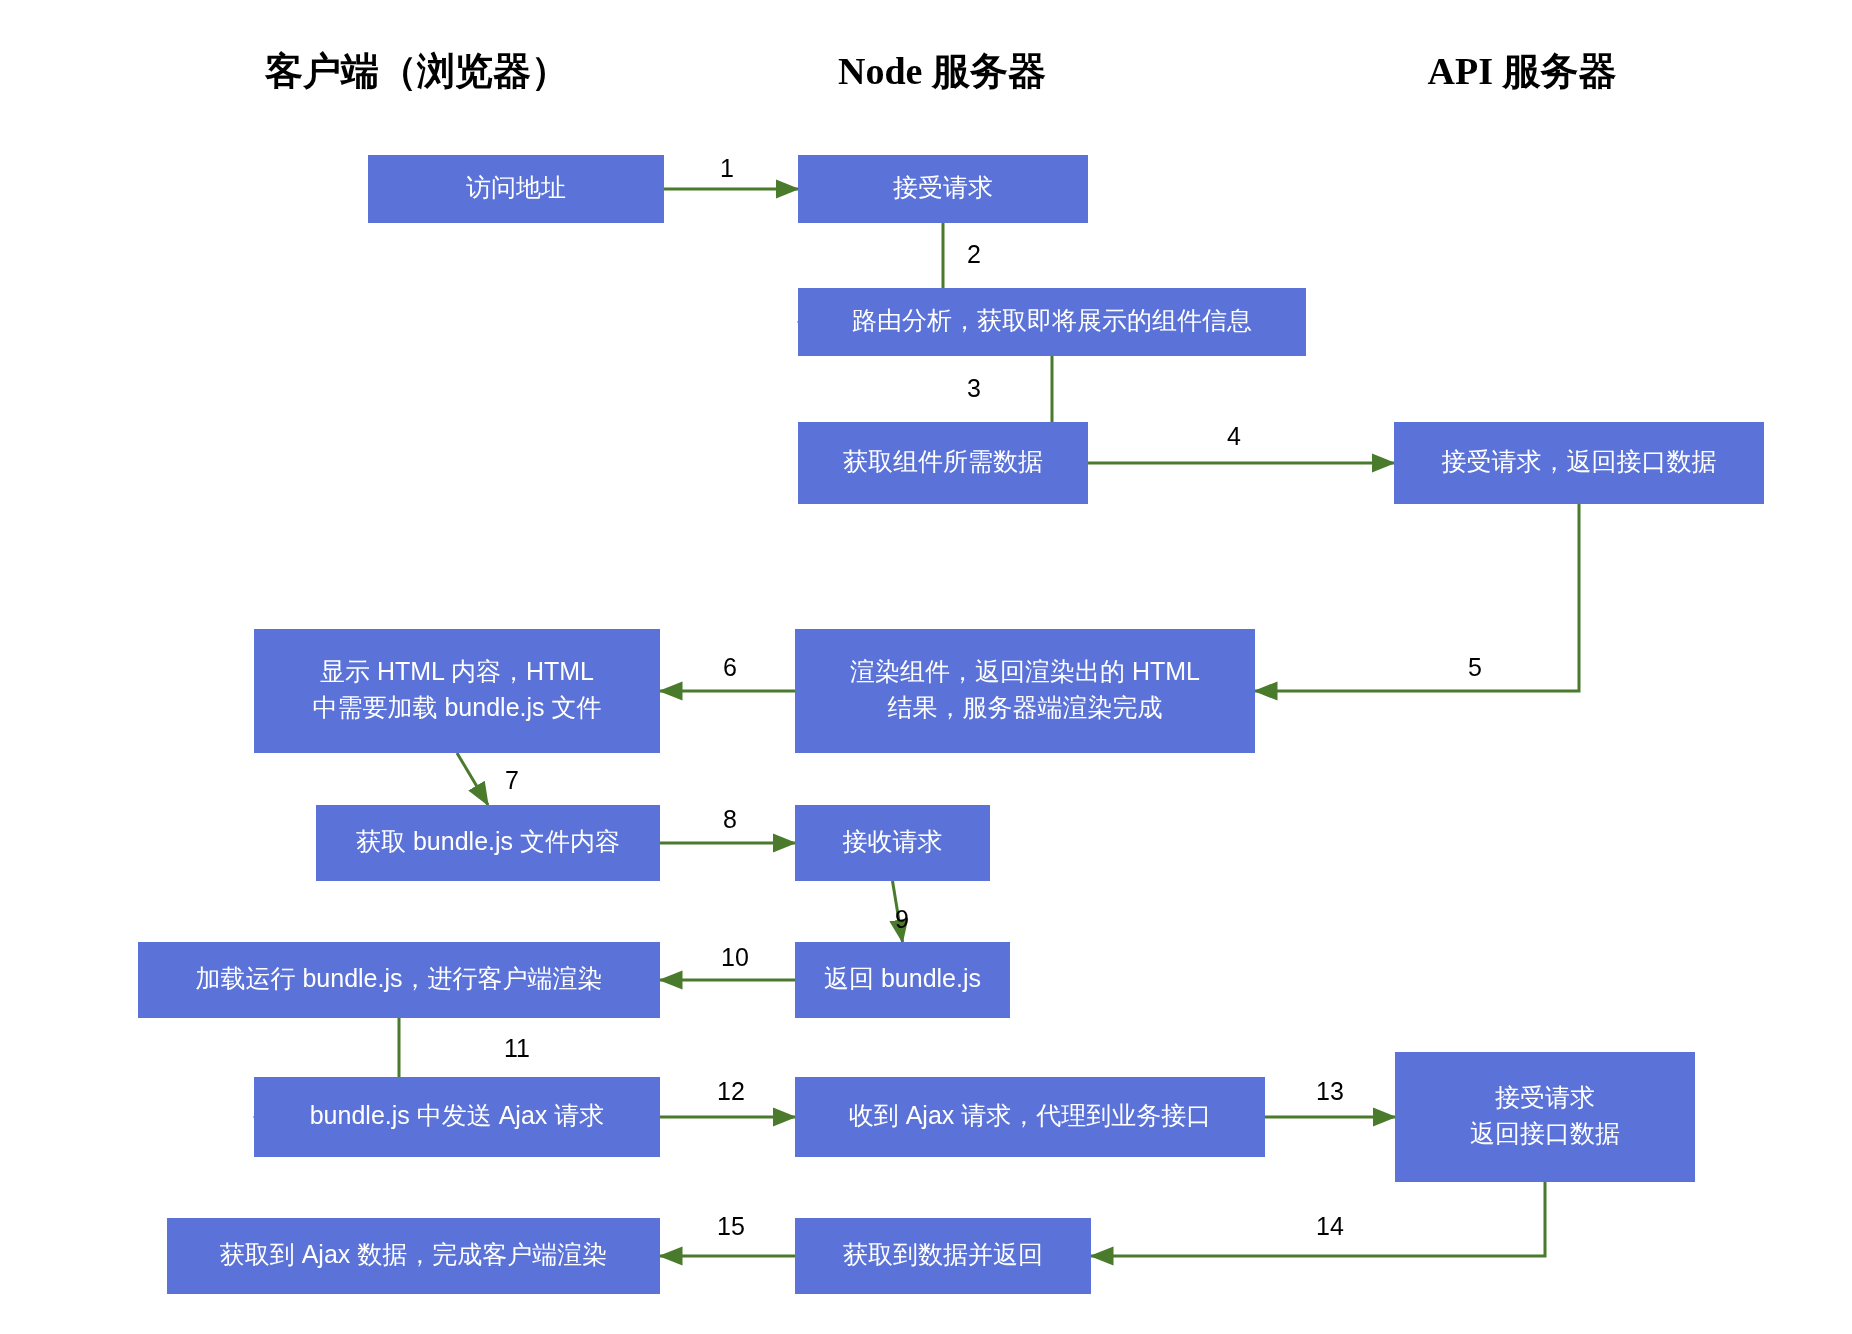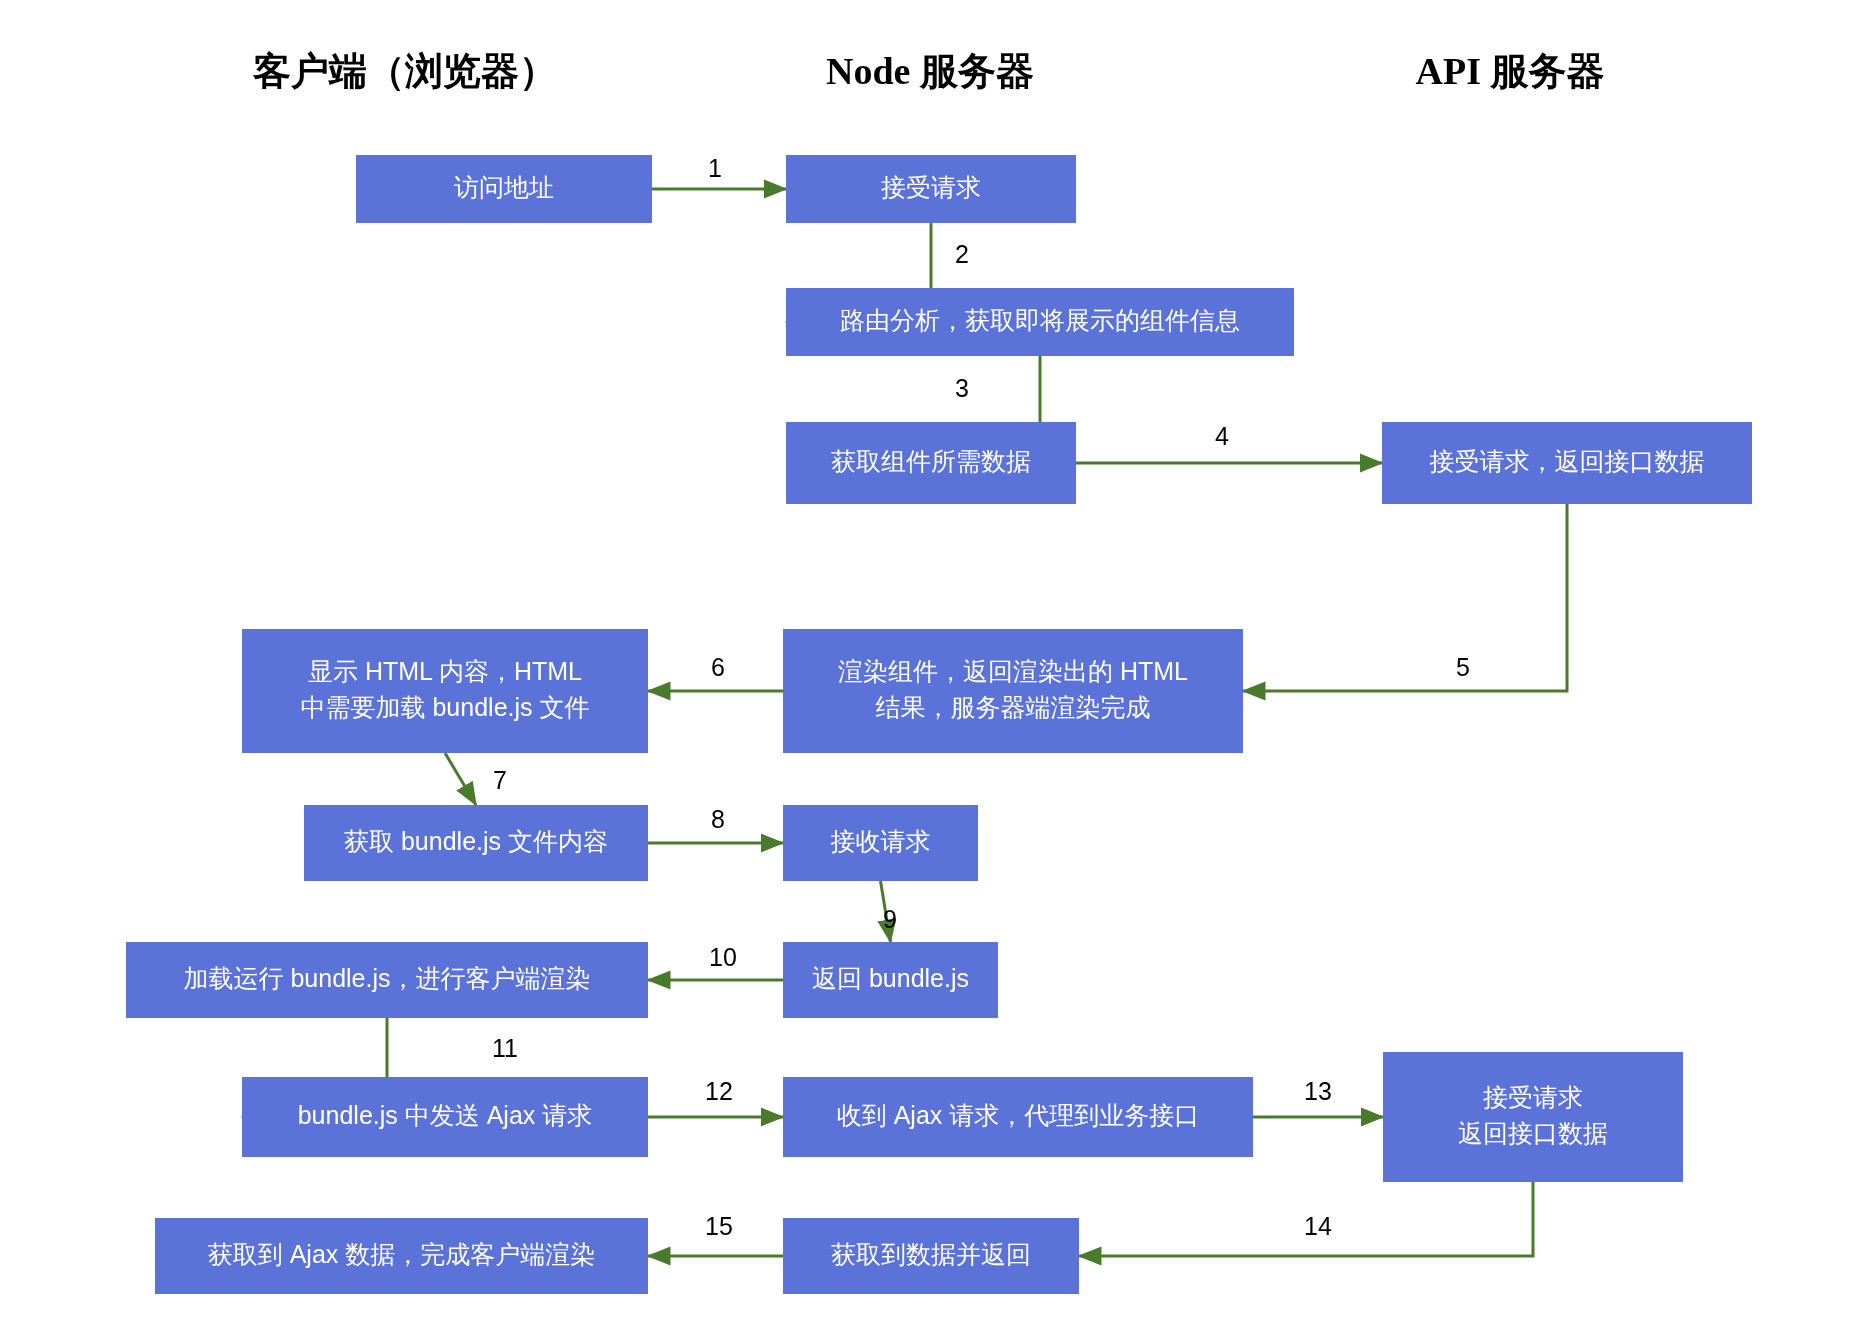--- a/index.html
+++ b/index.html
@@ -9,21 +9,21 @@
   }
   body {
     width: 1852px;
     height: 1334px;
     font-family: "Liberation Sans", sans-serif;
     overflow: hidden;
     position: relative;
   }
   #diagram-root {
     position: absolute;
-    left: 0;
+    left: 12px;
     top: 0;
     width: 1552px;
     height: 1334px;
   }
   svg#flow {
     display: block;
     width: 1852px;
     height: 1334px;
   }
   .col-header {

